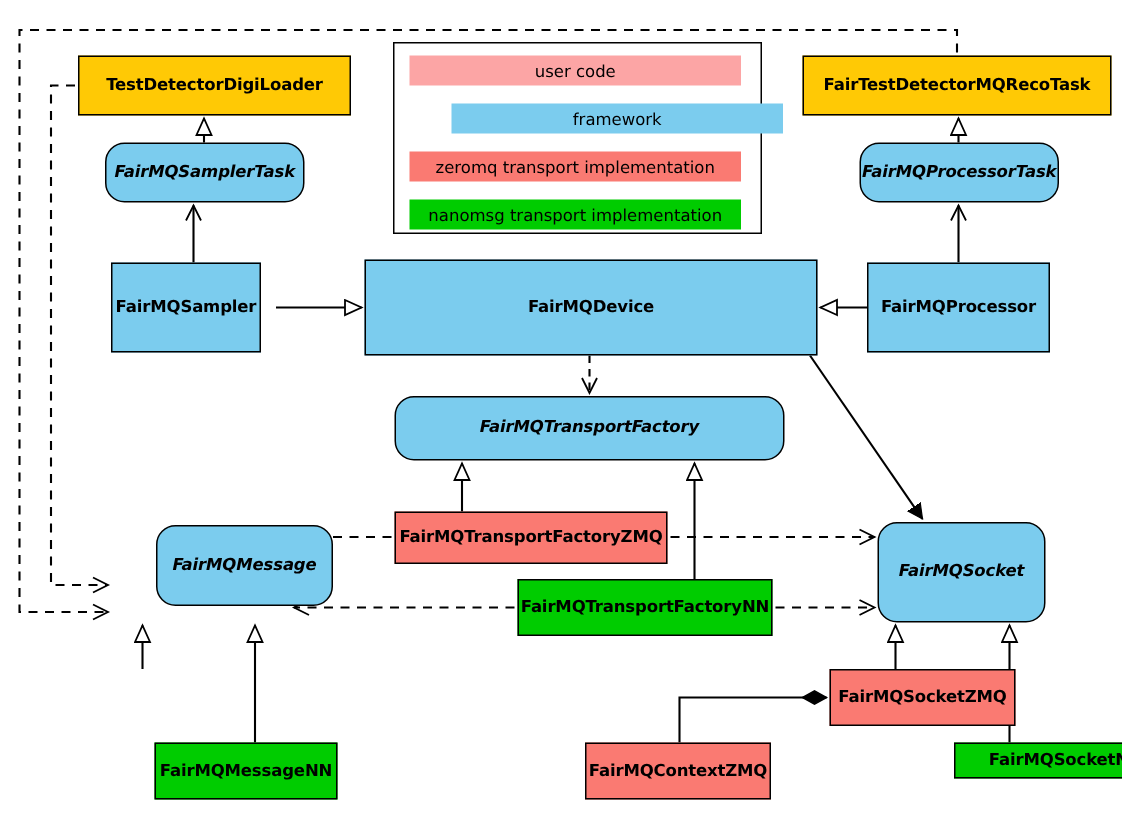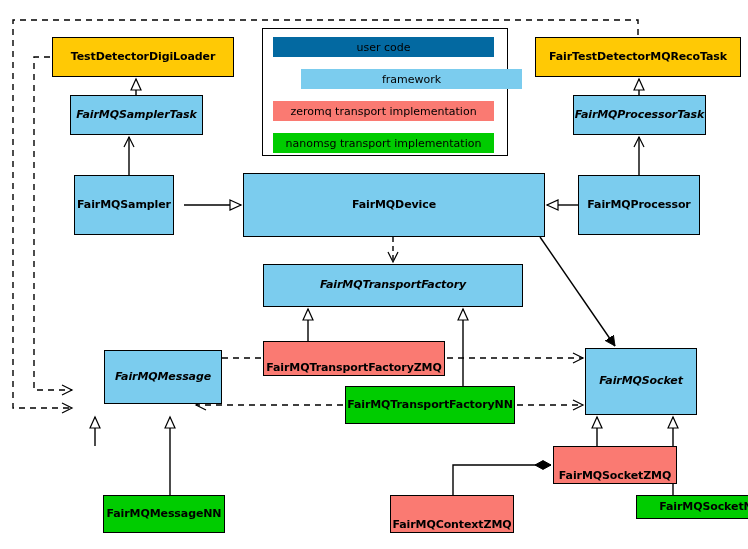--- a/index.html
+++ b/index.html
@@ -2,24 +2,24 @@
 <html><head>
 <meta charset="utf-8">
 <style>
   html,body{margin:0;padding:0;background:#ffffff;}
   body{width:748px;height:549px;font-family:"DejaVu Sans","Liberation Sans",sans-serif;}
   #canvas{position:relative;width:748px;height:549px;overflow:hidden;background:#fff;}
   svg.edges{position:absolute;left:0;top:0;width:748px;height:549px;}
   .node{position:absolute;box-sizing:border-box;border:1.4px solid #000;
         display:flex;align-items:center;justify-content:center;text-align:center;
         font-size:11px;font-weight:bold;color:#000;line-height:1.15;letter-spacing:-0.1px;}
-  .node.abstract{font-style:italic;}
+  .node.abstract{font-style:italic;border-radius:13px;}
   .c-user{background:#FFC905;}
   .c-fw{background:#7BCCEE;}
-  .c-zmq{background:#FA7A72;align-items:flex-end;}
+  .c-zmq{background:#FA7A72;}
   .c-nn{background:#00CC00;}
   #legend{position:absolute;left:262px;top:28px;width:246px;height:128px;
           background:#fff;border:1.4px solid #000;box-sizing:border-box;}
   .legend-row{position:absolute;left:10px;width:221px;height:20px;
               display:flex;align-items:center;justify-content:center;
               font-size:11px;font-weight:normal;color:#000;box-sizing:border-box;}
 </style>
 </head>
 <body>
 
@@ -120,21 +120,21 @@
     <g>
       <line x1="673" y1="495" x2="673" y2="417" stroke="#000" stroke-width="1.4" marker-end="url(#hollow-tri)"></line>
     </g>
 
     <g>
       <polyline points="551,465 453,465 453,495" fill="none" stroke="#000" stroke-width="1.4" marker-start="url(#diamond)"></polyline>
     </g>
   </svg>
 
   <div id="legend">
-    <div class="legend-row" style="top:8px;background:#0369a1;">
+    <div class="legend-row" style="top:8px;background:#fca5a5;">
       <span>user code</span>
     </div>
     <div class="legend-row" style="top:40px;background:#7BCCEE;margin-left:28px;">
       <span>framework</span>
     </div>
     <div class="legend-row" style="top:72px;background:#FA7A72;">
       <span>zeromq transport implementation</span>
     </div>
     <div class="legend-row" style="top:104px;background:#00CC00;">
       <span>nanomsg transport implementation</span>

